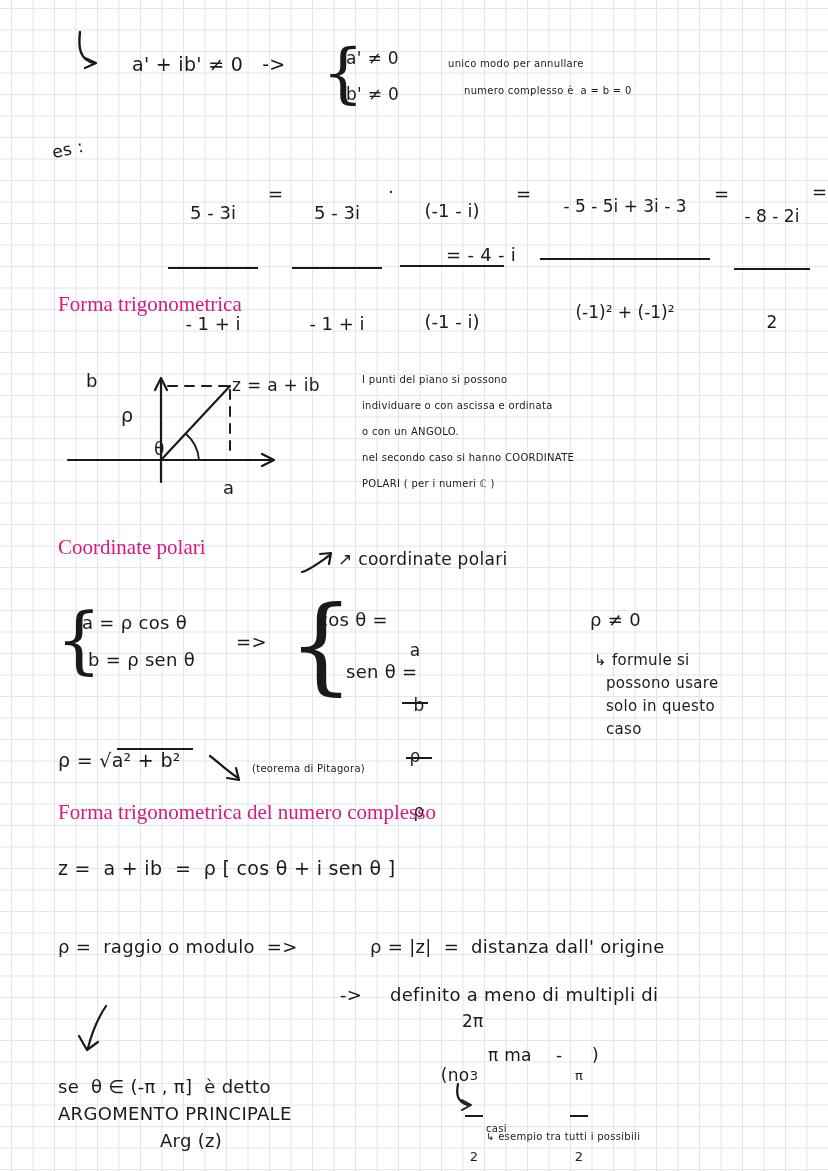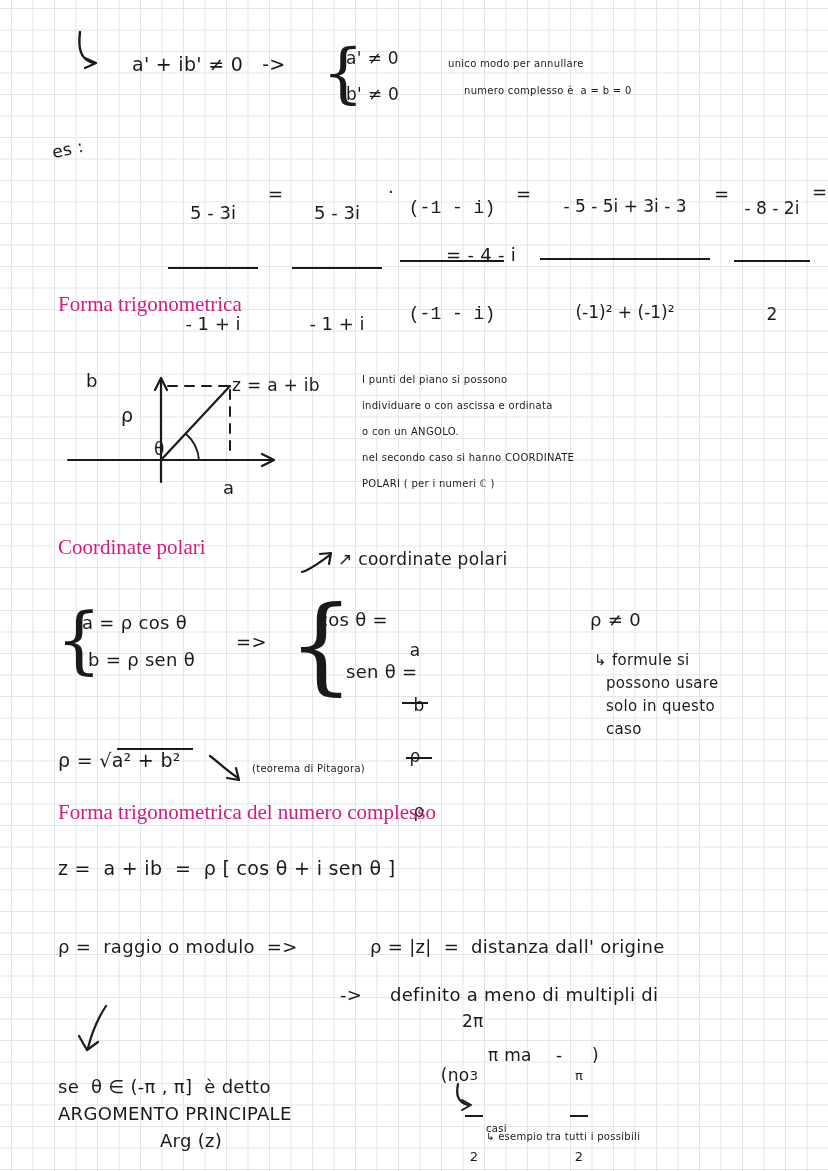--- a/index.html
+++ b/index.html
@@ -112,37 +112,37 @@
   <div class="hw sz18" style="left:268px; top:184px;">=</div>
 
   <div class="fracbox sz18" style="left:292px; top:160px; width:90px;">
     <span class="num">5 - 3i</span>
     <span class="bar"></span>
     <span class="den">- 1 + i</span>
   </div>
 
   <div class="hw sz18" style="left:388px; top:182px;">·</div>
 
-  <div class="fracbox sz18" style="left:400px; top:158px; width:104px;font-family:Liberation Mono, monospace;">
+  <div class="fracbox sz18" style="left:400px; top:158px; width:104px;">
     <span class="num">(-1 - i)</span>
     <span class="bar"></span>
     <span class="den">(-1 - i)</span>
   </div>
 
   <div class="hw sz18" style="left:516px; top:184px;">=</div>
 
   <div class="fracbox sz17" style="left:540px; top:156px; width:170px;">
     <span class="num">- 5 - 5i + 3i - 3</span>
     <span class="bar"></span>
     <span class="den">(-1)² + (-1)²</span>
   </div>
 
   <div class="hw sz18" style="left:714px; top:184px;">=</div>
 
-  <div class="fracbox sz17" style="left:734px; top:158px; width:76px;text-align:center;">
+  <div class="fracbox sz17" style="left:734px; top:166px; width:76px;text-align:center;">
     <span class="num">- 8 - 2i</span>
     <span class="bar"></span>
     <span class="den">2</span>
   </div>
 
   <div class="hw sz18" style="left:812px; top:182px;">=</div>
 
   <div class="hw sz18" style="left:446px; top:245px;">= - 4 - i</div>
 
   <div class="heading" style="left:58px; top:292px;">Forma trigonometrica</div>

